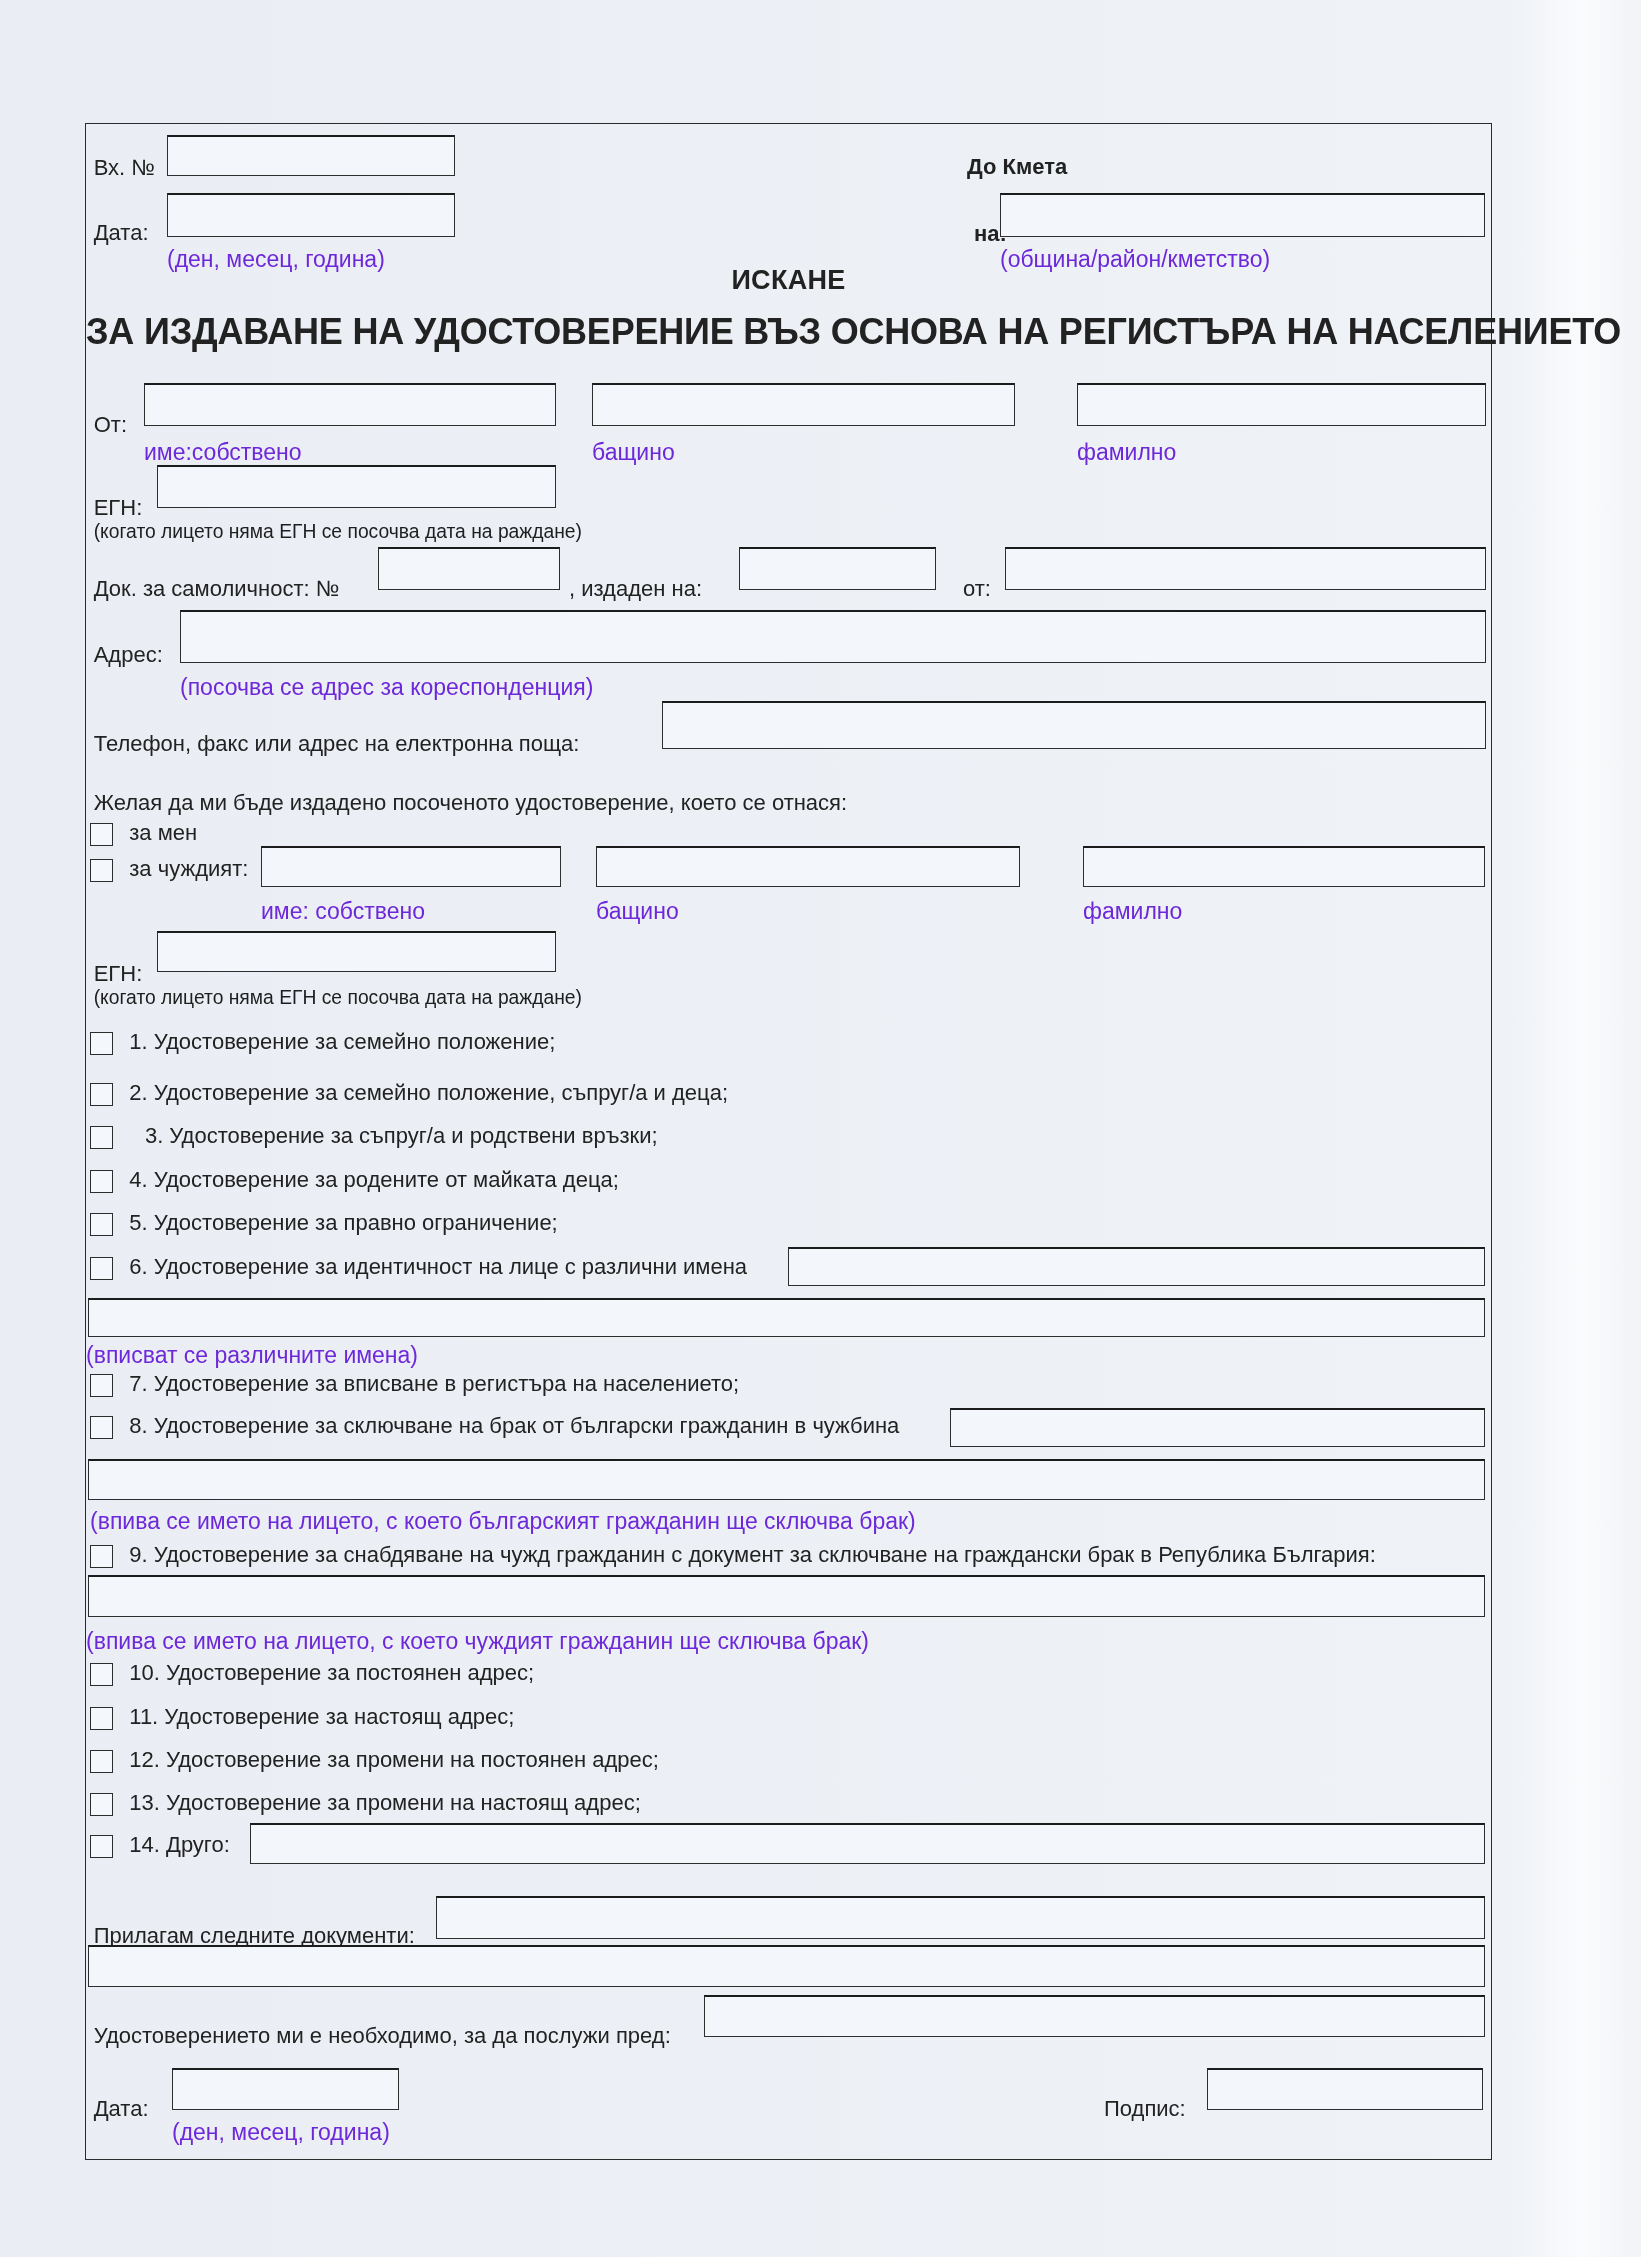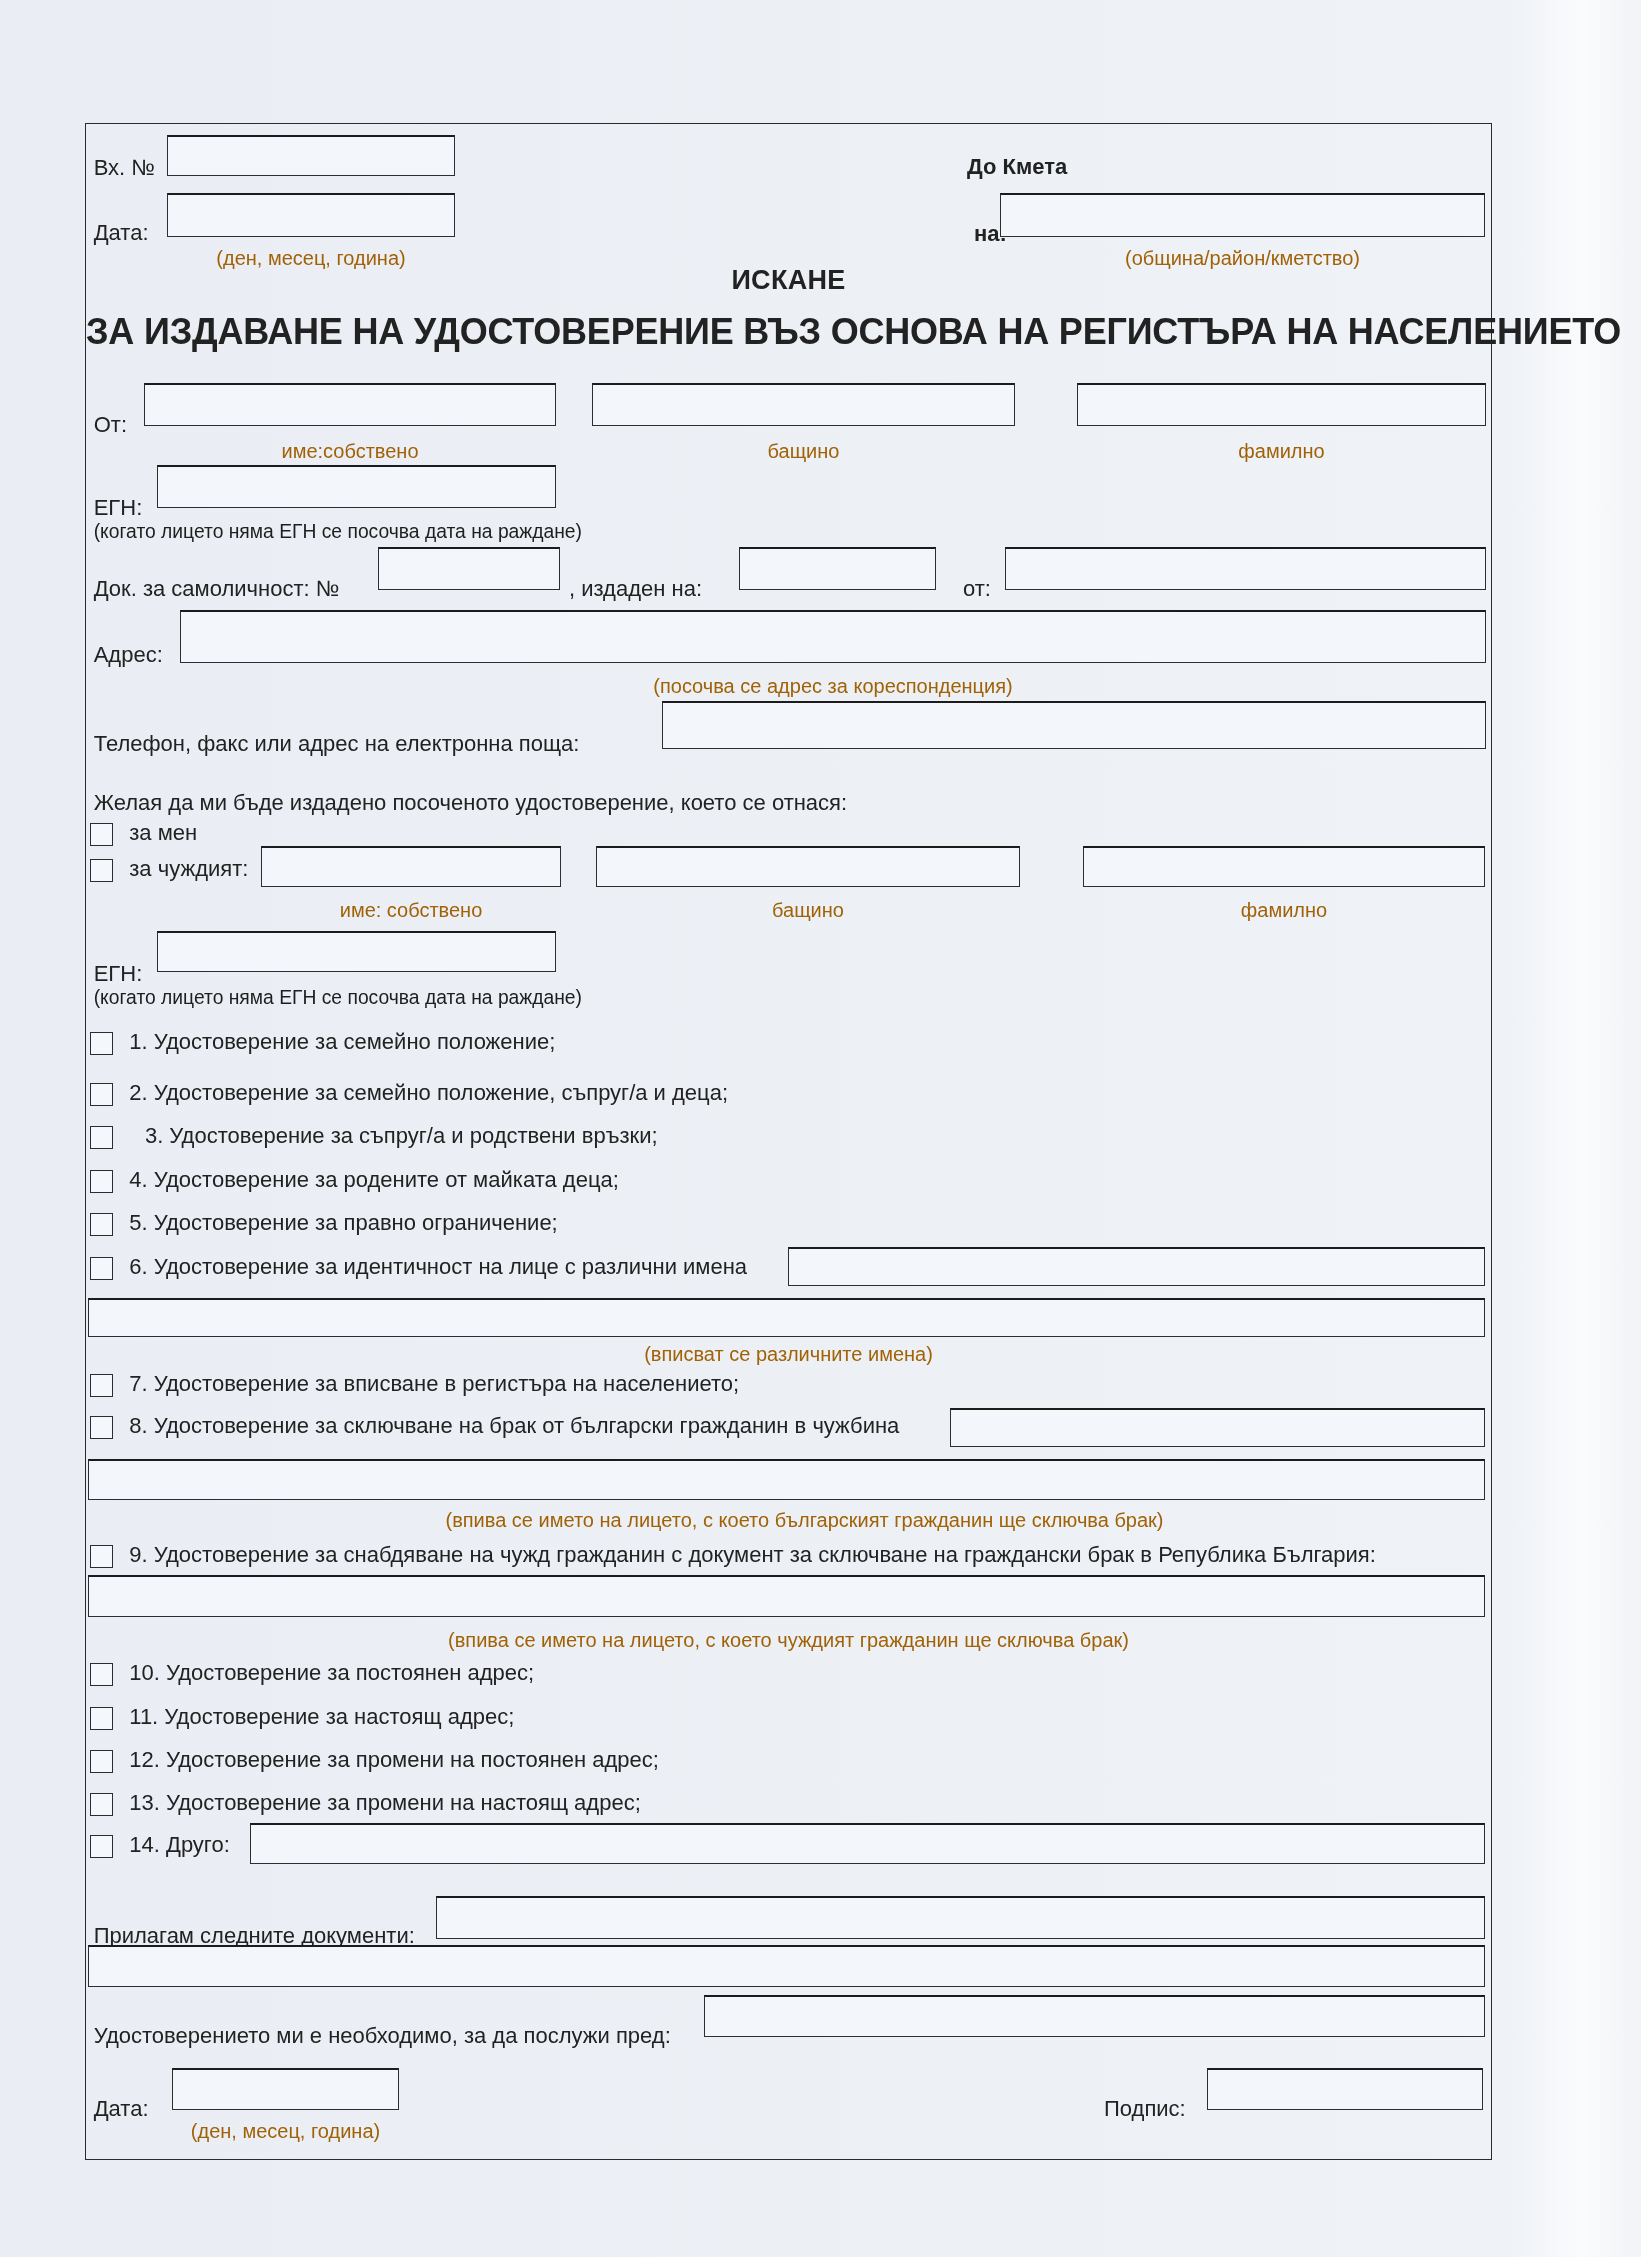--- a/index.html
+++ b/index.html
@@ -10,21 +10,21 @@
     color:#222;
   }
   .page{position:relative;width:1641px;height:2257px;overflow:hidden;}
   .form-box{
     position:absolute;left:85px;top:123px;width:1407px;height:2037px;
     border:1.9px solid #2b2b2b;box-sizing:border-box;
   }
   .a{position:absolute;}
   .lab{font-size:22px;line-height:1.2;white-space:nowrap;margin-top:16px;}
   .b{font-weight:bold;}
-  .cap{font-size:20px;line-height:1.2;text-align:center;color:#a16207;white-space:nowrap;}
+  .cap{font-size:23px;line-height:1.2;text-align:left;color:#6d28d9;white-space:nowrap;}
   .note{font-size:19.3px;line-height:1.2;color:#1e1e1e;white-space:nowrap;}
   .ttl{left:0;width:100%;text-align:center;font-weight:bold;font-size:27px;letter-spacing:0.3px;}
   .sub{left:0;width:100%;text-align:center;font-weight:bold;font-size:36px;letter-spacing:-0.2px;white-space:nowrap;}
   .box{
     position:absolute;box-sizing:border-box;
     border:1.9px solid #2e2e2e;border-top:2.9px solid #1c1c1c;
     background:#f3f6fa;font-size:21px;padding:0 7.7px;
     font-family:"Liberation Sans","DejaVu Sans",sans-serif;color:#222;
   }
   .cb{
@@ -133,21 +133,21 @@
     <div class="cert-row" style="top:1248px;">
       <input type="checkbox" class="cb" style="">
       <span class="lab">7. Удостоверение за вписване в регистъра на населението;</span>
     </div>
     <div class="cert-row" style="top:1290px;">
       <input type="checkbox" class="cb" style="">
       <span class="lab">8. Удостоверение за сключване на брак от български гражданин в чужбина</span>
     </div>
     <input type="text" class="box" style="left: 864px; top: 1284px; width: 535px; height: 39px;">
     <input type="text" class="box" style="left: 1.9px; top: 1335px; width: 1397px; height: 41px;">
-    <span class="a cap" style="left:16px;top:1384px;width:100%;">(впива се името на лицето, с което българският гражданин ще сключва брак)</span>
+    <span class="a cap" style="left:4px;top:1384px;width:100%;">(впива се името на лицето, с което българският гражданин ще сключва брак)</span>
 
     <div class="cert-row" style="top:1419px;">
       <input type="checkbox" class="cb" style="">
       <span class="lab">9. Удостоверение за снабдяване на чужд гражданин с документ за сключване на граждански брак в Република България:</span>
     </div>
     <input type="text" class="box" style="left: 1.9px; top: 1451px; width: 1397px; height: 42px;">
     <span class="a cap" style="left:0;top:1504px;width:100%;">(впива се името на лицето, с което чуждият гражданин ще сключва брак)</span>
 
     <div class="cert-row" style="top:1537px;">
       <input type="checkbox" class="cb" style="">

